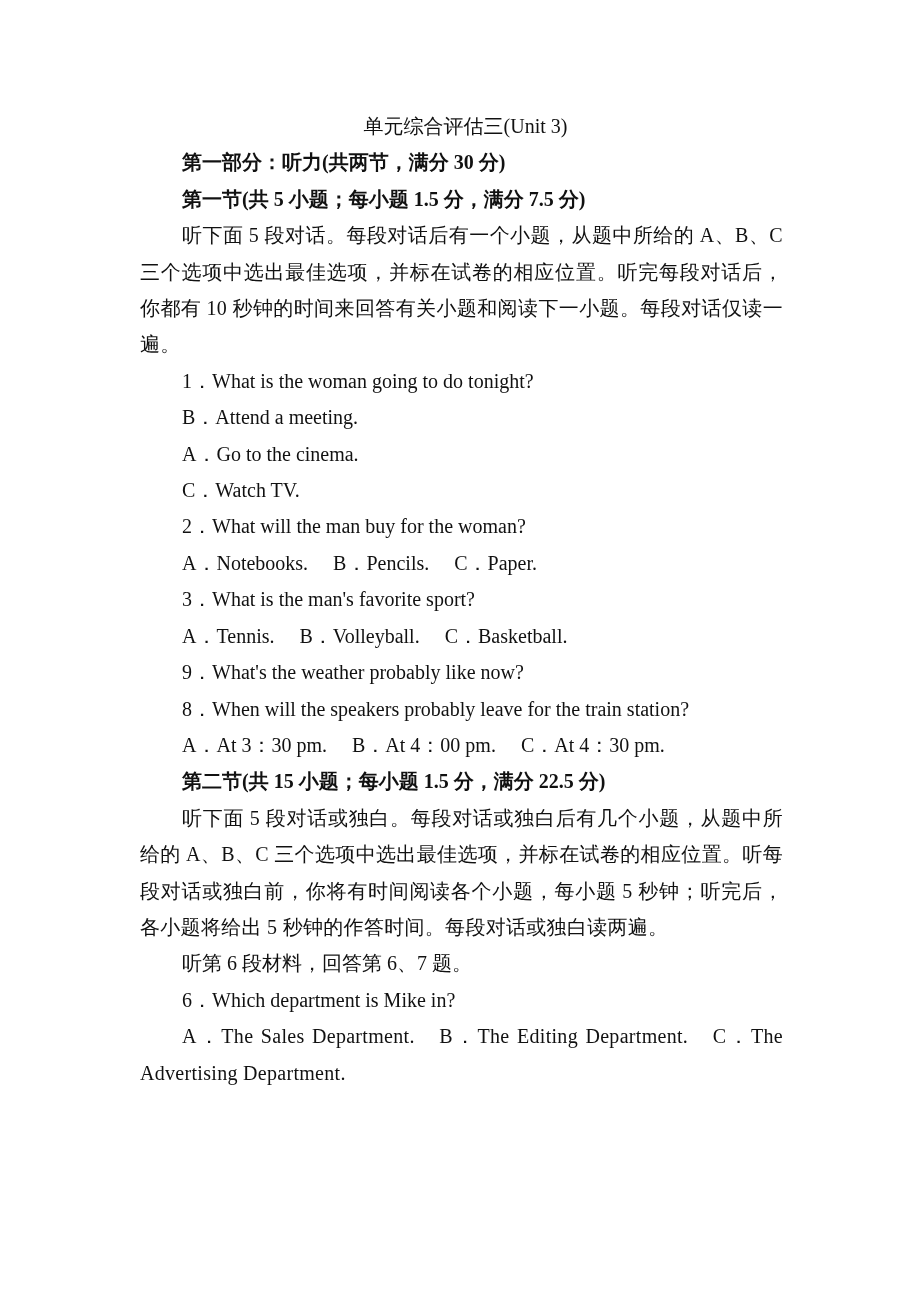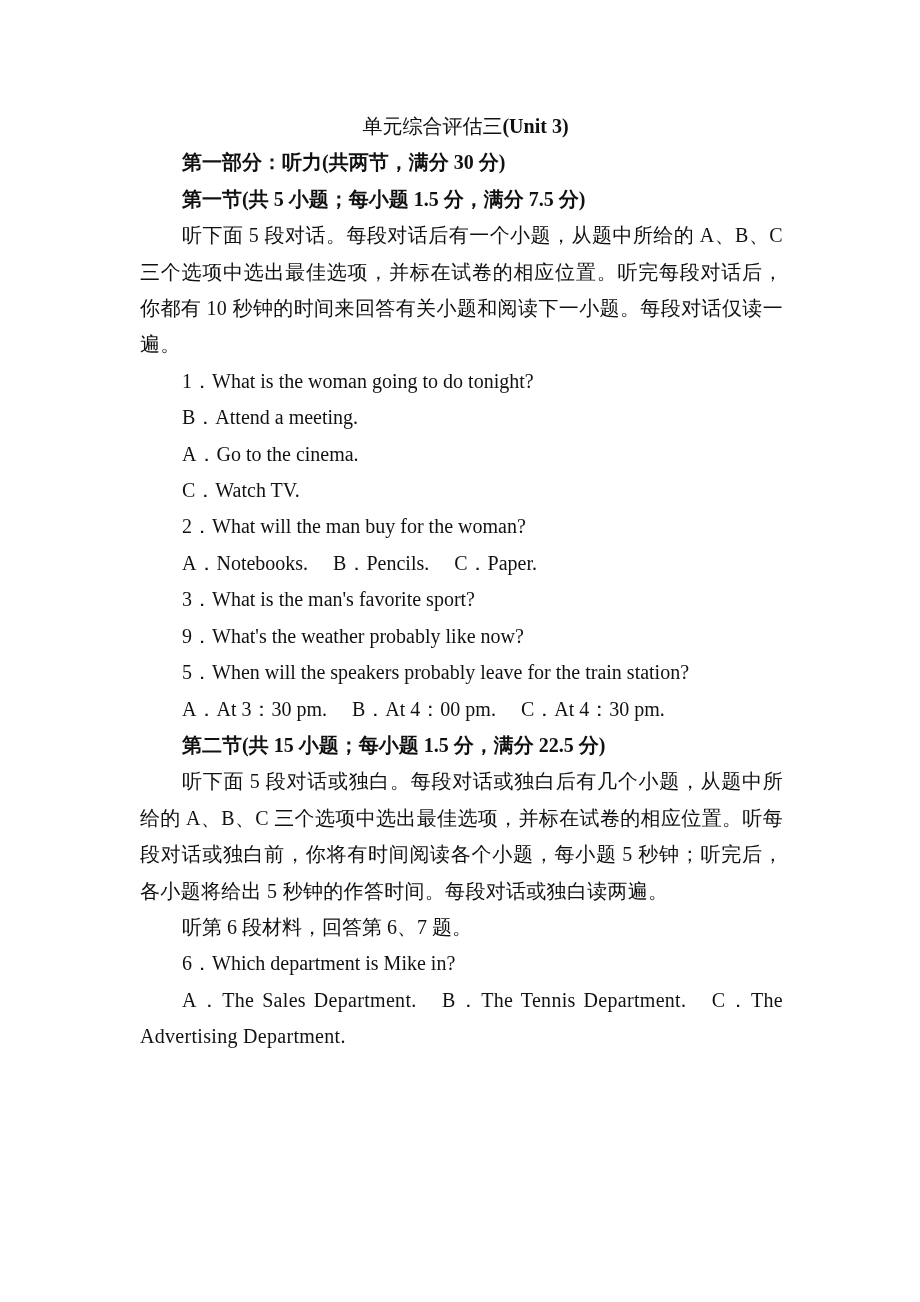--- a/index.html
+++ b/index.html
@@ -26,21 +26,21 @@
       line-height: 36.4px;
       white-space: nowrap;
     }
     .title {
       text-align: center;
       width: 100%;
       padding-left: 8px;
       box-sizing: border-box;
     }
     .title .unit {
-      font-weight: bold;
+      font-weight: normal;
     }
     .heading {
       font-weight: bold;
       padding-left: 42px;
     }
     .indent { padding-left: 42px; }
     .para {
       font-size: 20px;
       line-height: 36.4px;
       text-align: justify;
@@ -72,33 +72,38 @@
   <div class="line indent">C．Watch TV.</div>
 
   <div class="line indent">2．What will the man buy for the woman?</div>
   <div class="line indent opts">
     <span class="opt">A．Notebooks.</span>
     <span class="opt">B．Pencils.</span>
     <span class="opt">C．Paper.</span>
   </div>
 
   <div class="line indent">3．What is the man's favorite sport?</div>
+  <div class="line indent opts">
+    <span class="opt">A．Tennis.</span>
+    <span class="opt">B．Volleyball.</span>
+    <span class="opt">C．Basketball.</span>
+  </div>
 
   <div class="line indent">9．What's the weather probably like now?</div>
 
-  <div class="line indent">5．When will the speakers probably leave for the train station?</div>
+  <div class="line indent">8．When will the speakers probably leave for the train station?</div>
   <div class="line indent opts">
     <span class="opt">A．At 3：30 pm.</span>
     <span class="opt">B．At 4：00 pm.</span>
     <span class="opt">C．At 4：30 pm.</span>
   </div>
 
   <div class="line heading">第二节(共 15 小题；每小题 1.5 分，满分 22.5 分)</div>
 
   <div class="para wrap">听下面 5 段对话或独白。每段对话或独白后有几个小题，从题中所给的 A、B、C 三个选项中选出最佳选项，并标在试卷的相应位置。听每段对话或独白前，你将有时间阅读各个小题，每小题 5 秒钟；听完后，各小题将给出 5 秒钟的作答时间。每段对话或独白读两遍。</div>
 
   <div class="line indent">听第 6 段材料，回答第 6、7 题。</div>
 
   <div class="line indent">6．Which department is Mike in?</div>
-  <div class="para wrap">A．The Sales Department.　B．The Tennis Department.　C．The Advertising Department.</div>
+  <div class="para wrap">A．The Sales Department.　B．The Editing Department.　C．The Advertising Department.</div>
 
 
 </div>
 
 </body></html>

